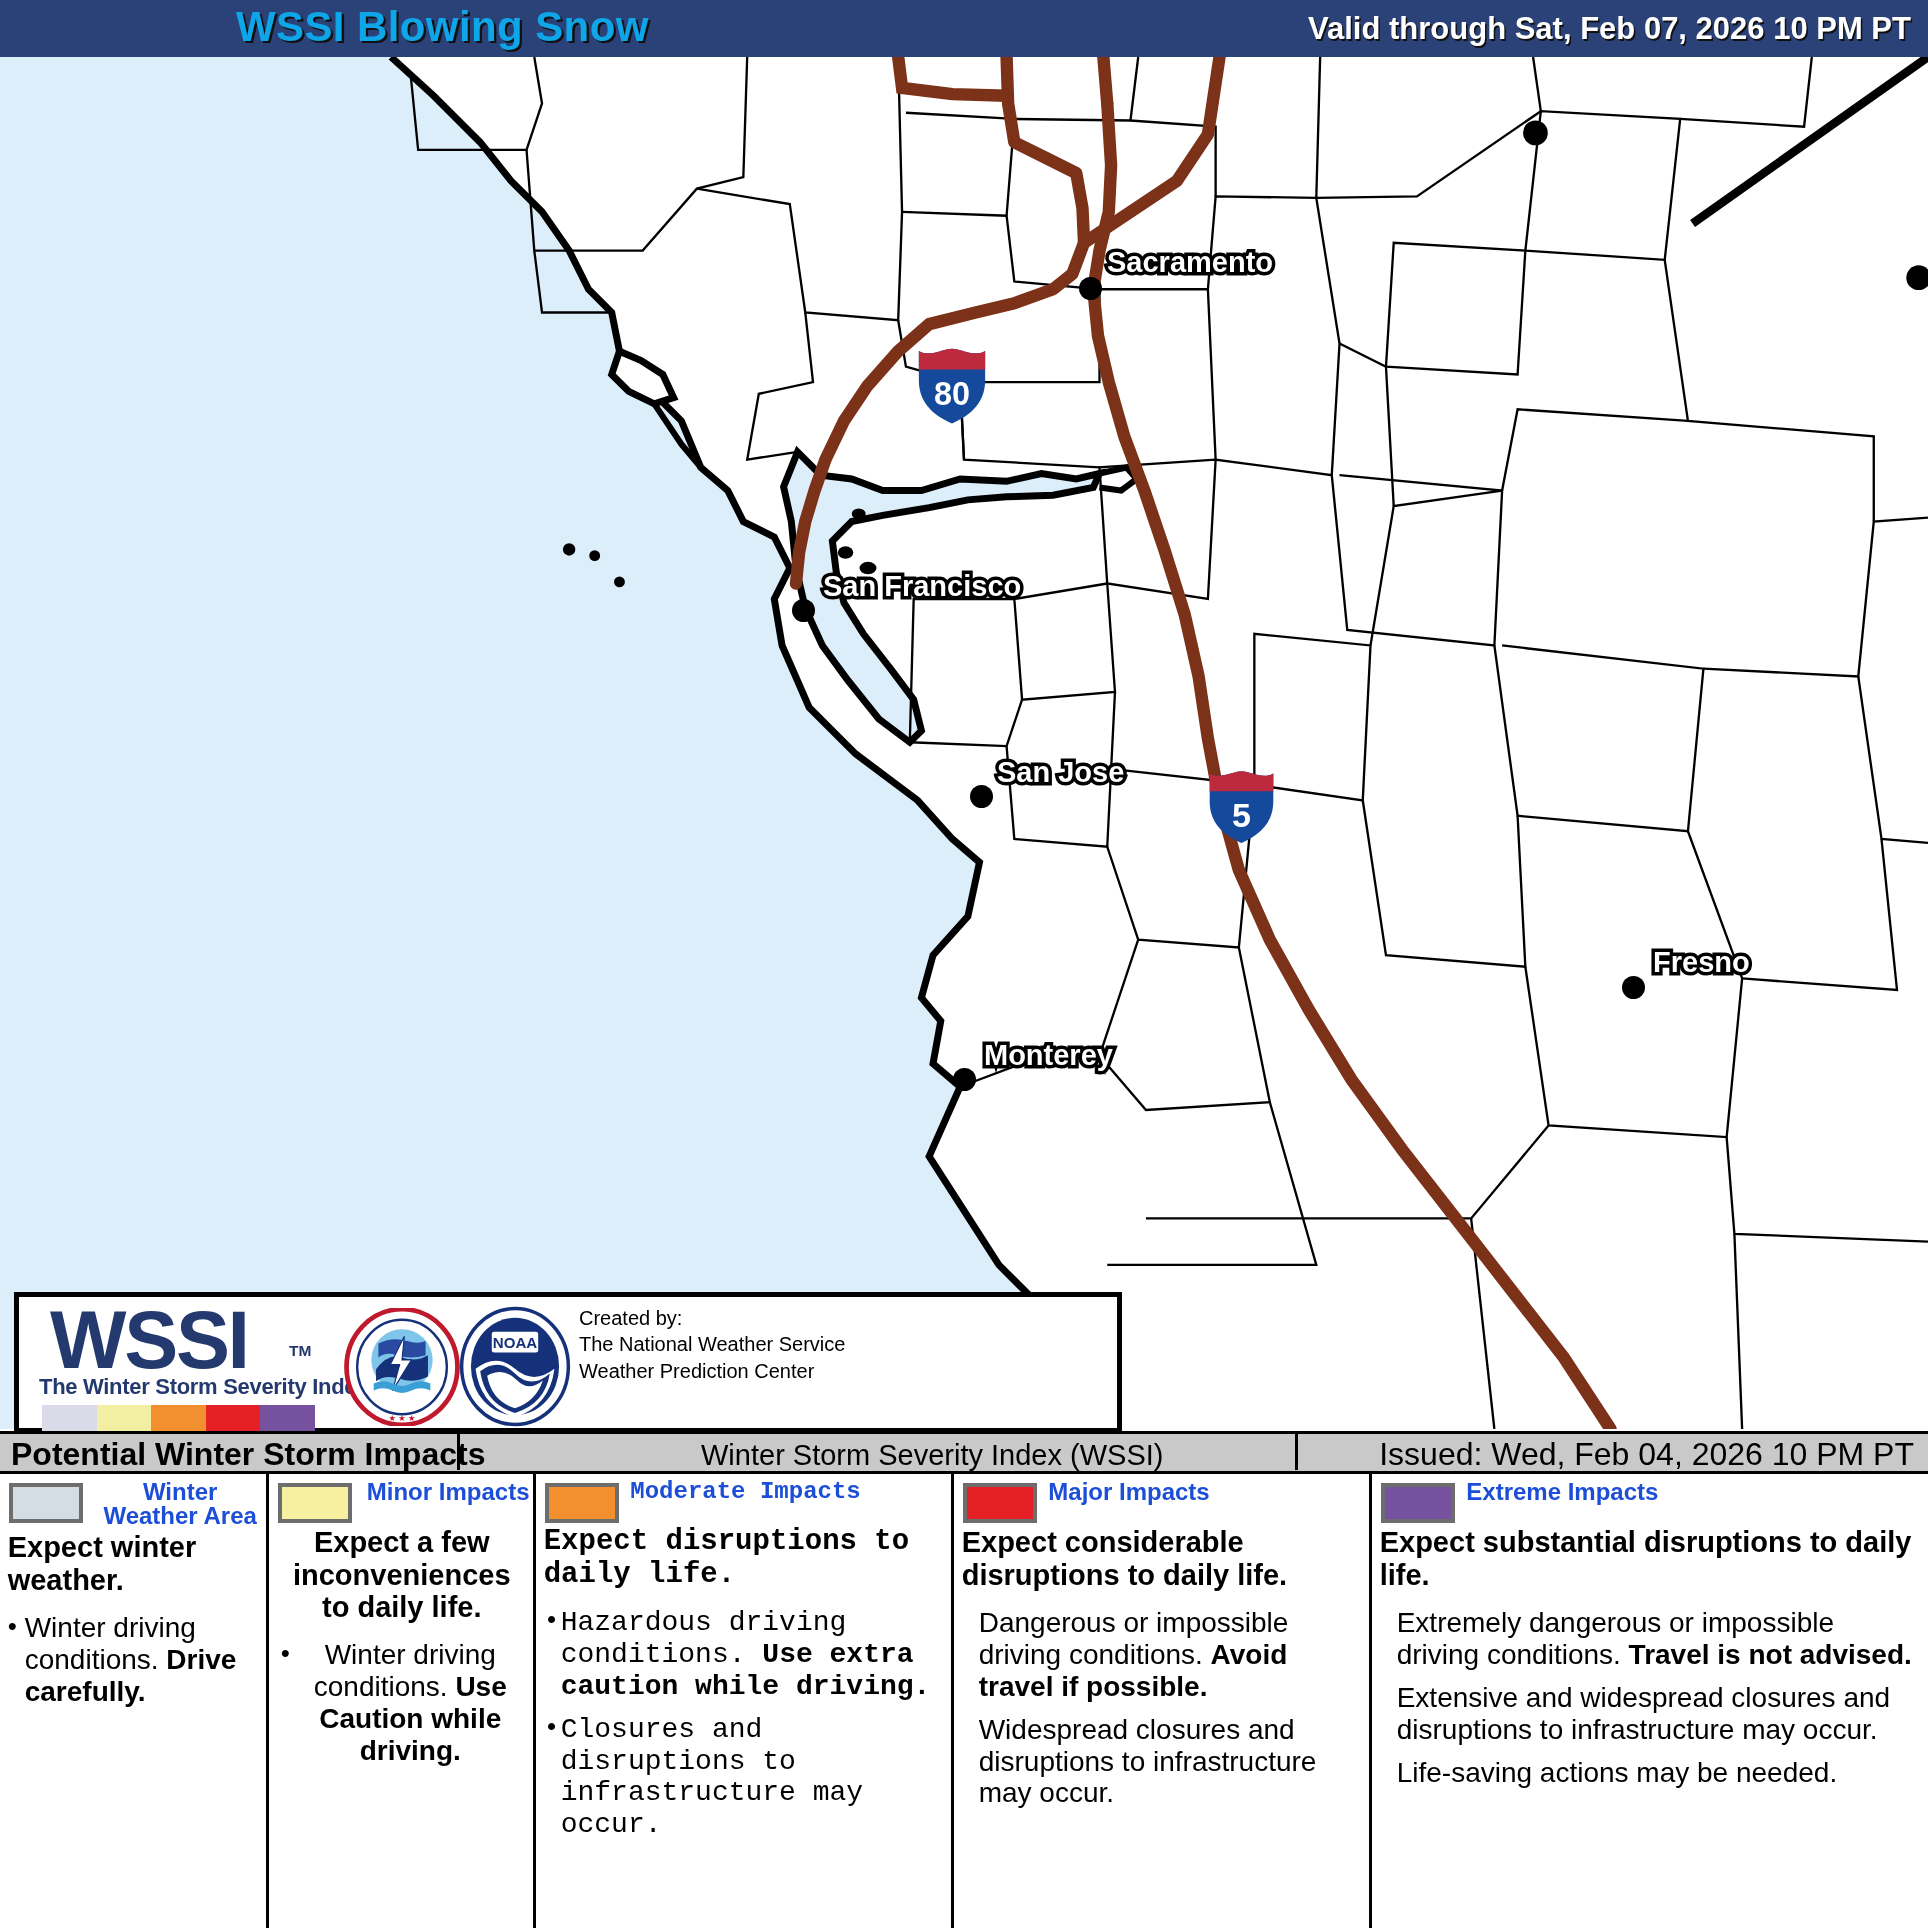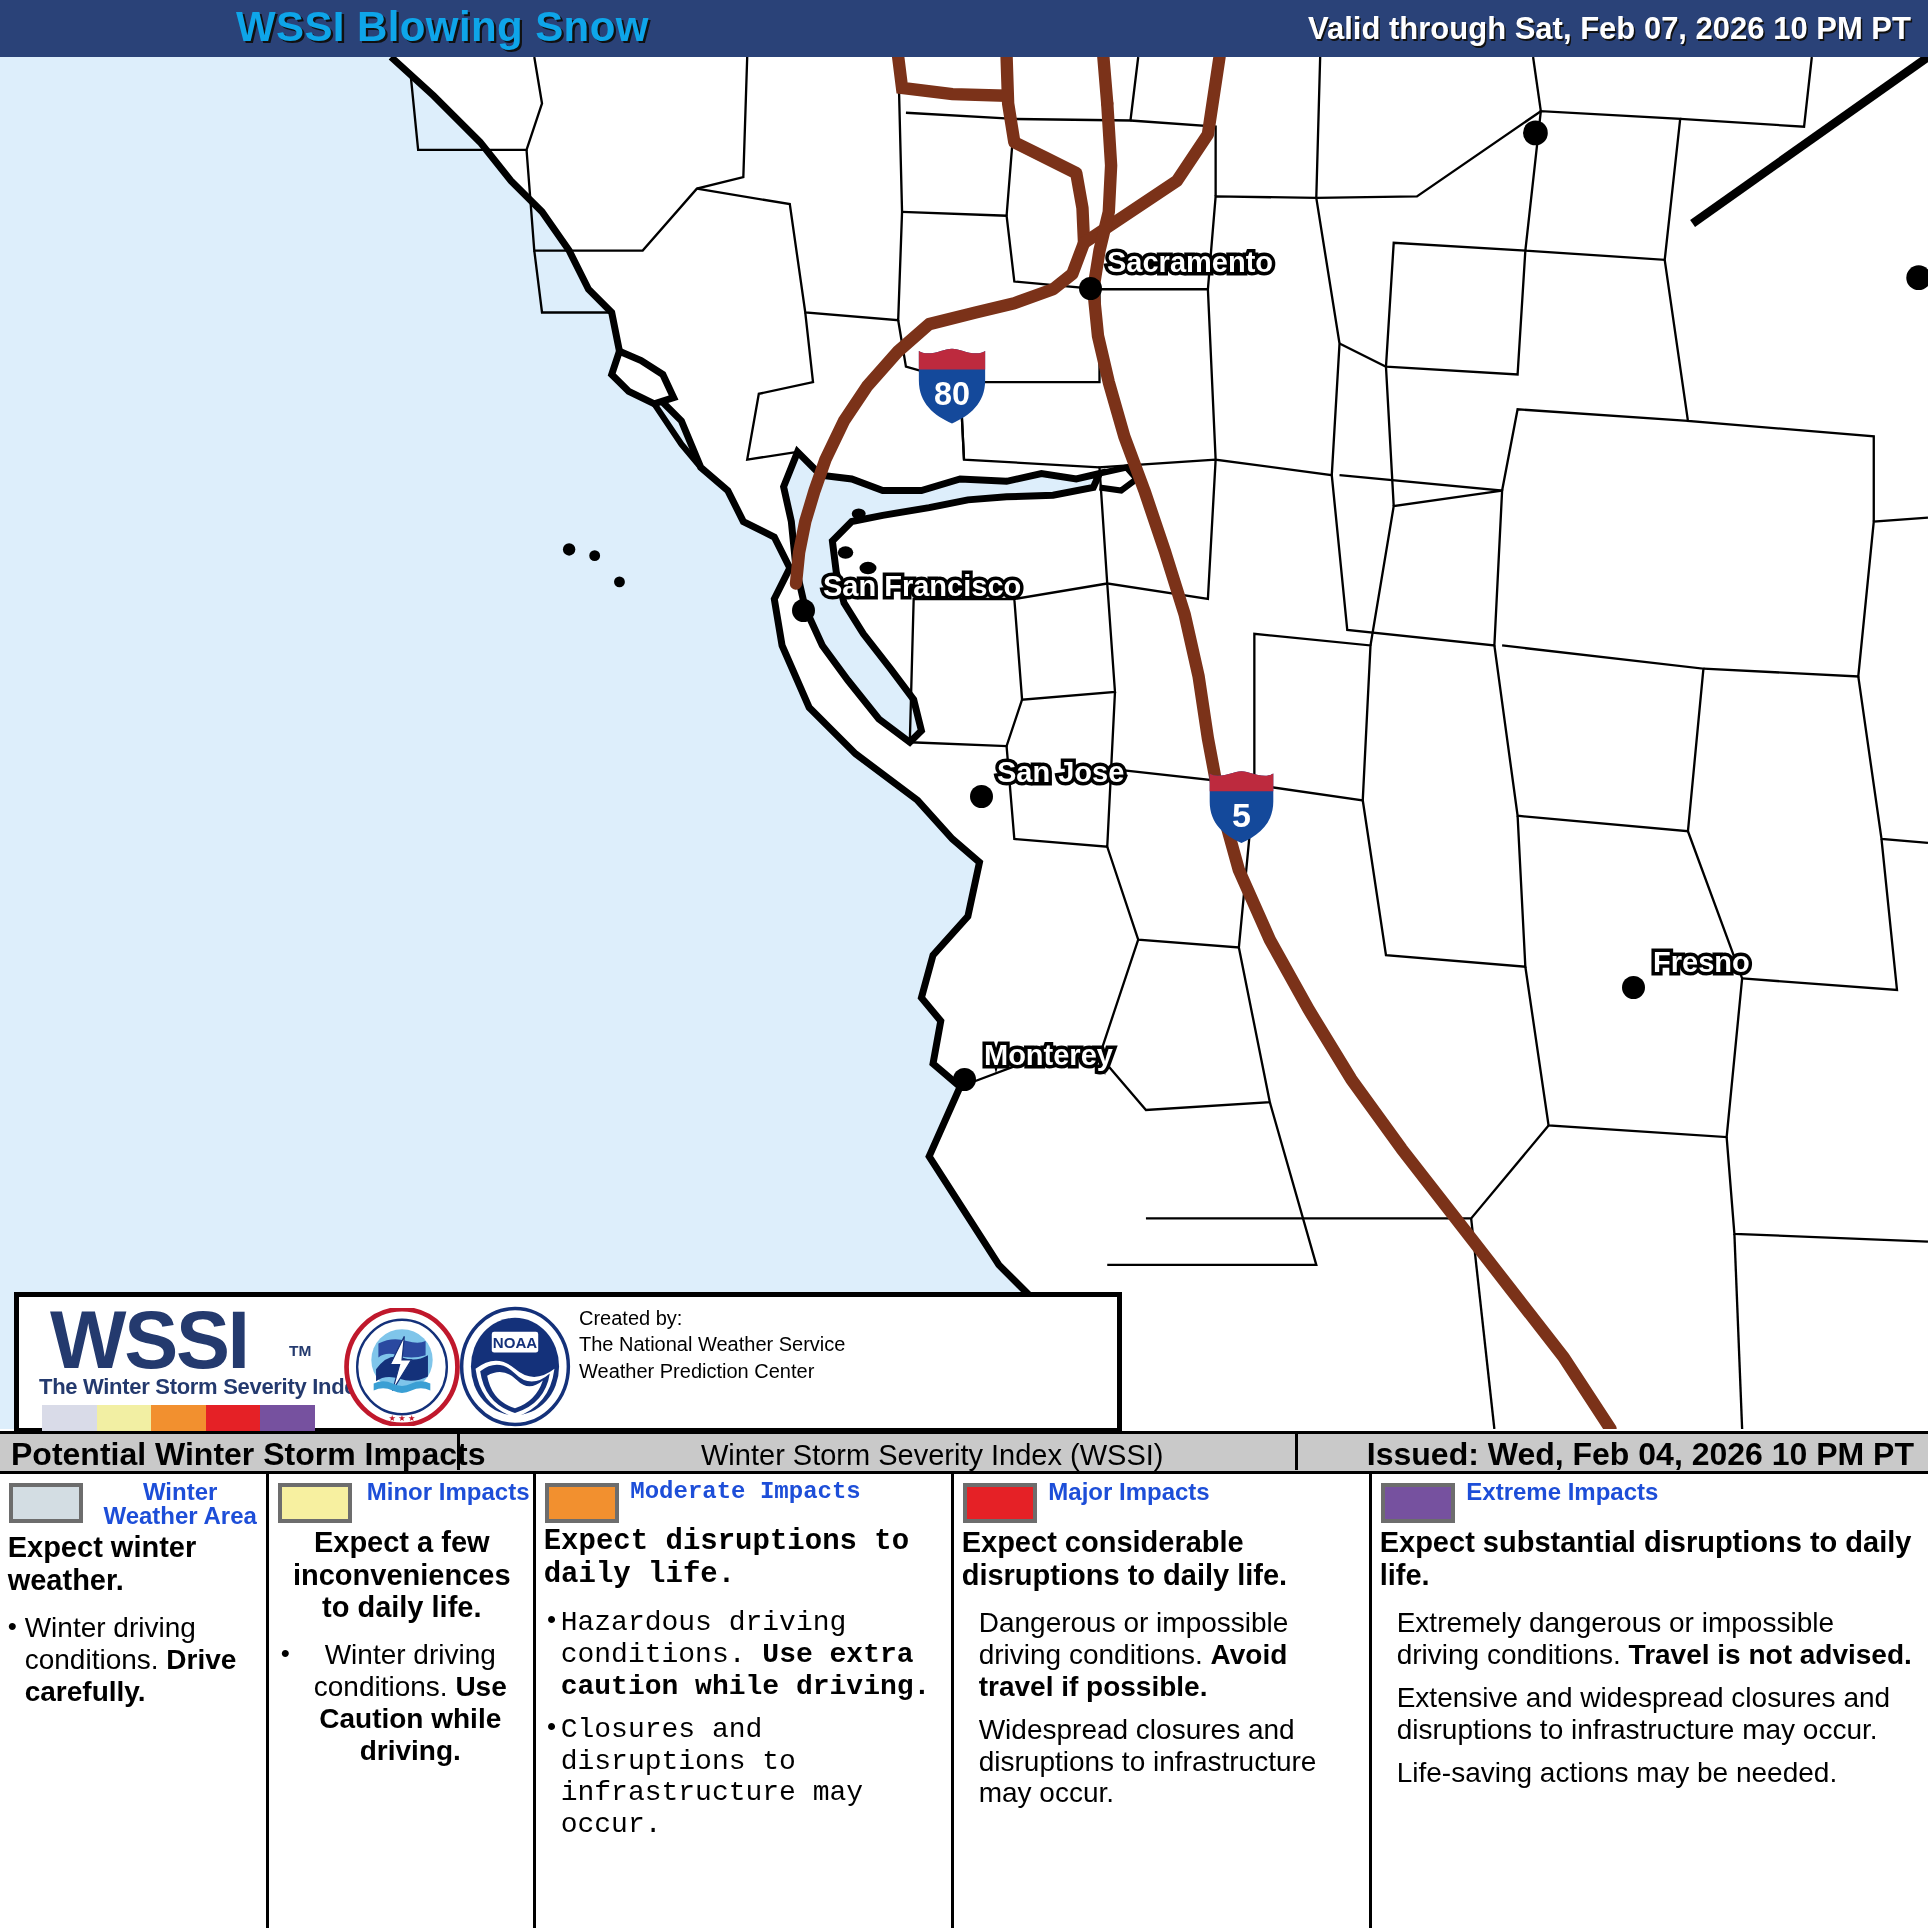--- a/index.html
+++ b/index.html
@@ -48,21 +48,21 @@
 
   
   #graybar{position:absolute;left:0;top:1431px;width:1928px;height:43px;
       background:#c9c9c9;border-top:3.9px solid #000;border-bottom:3.9px solid #000;
       box-sizing:border-box;}
   #graybar .gb-left{position:absolute;left:11px;top:2.3px;font-size:32px;
       font-weight:bold;color:#000;white-space:nowrap;}
   #graybar .gb-mid{position:absolute;left:701px;top:4.6px;font-size:29px;
       color:#000;white-space:nowrap;}
   #graybar .gb-right{position:absolute;right:14px;top:2.3px;font-size:32px;
-      font-weight:bold;color:#000;white-space:nowrap;}
+      font-weight:normal;color:#000;white-space:nowrap;}
   #graybar .gb-div{position:absolute;top:0;width:3.1px;height:36px;background:#000;}
 
   
   #legend{position:absolute;left:0;top:1474px;width:1928px;height:454px;
       background:#fff;display:flex;box-sizing:border-box;}
   .lg-col{position:relative;box-sizing:border-box;
       border-right:3.9px solid #000;padding:0;}
   .lg-col:last-child{border-right:none;}
   .lg-head{display:flex;align-items:flex-start;padding:6.2px 0 0 9.3px;}
   .lg-sw{width:74px;height:40px;border:4.6px solid #6d6d6d;box-sizing:border-box;

